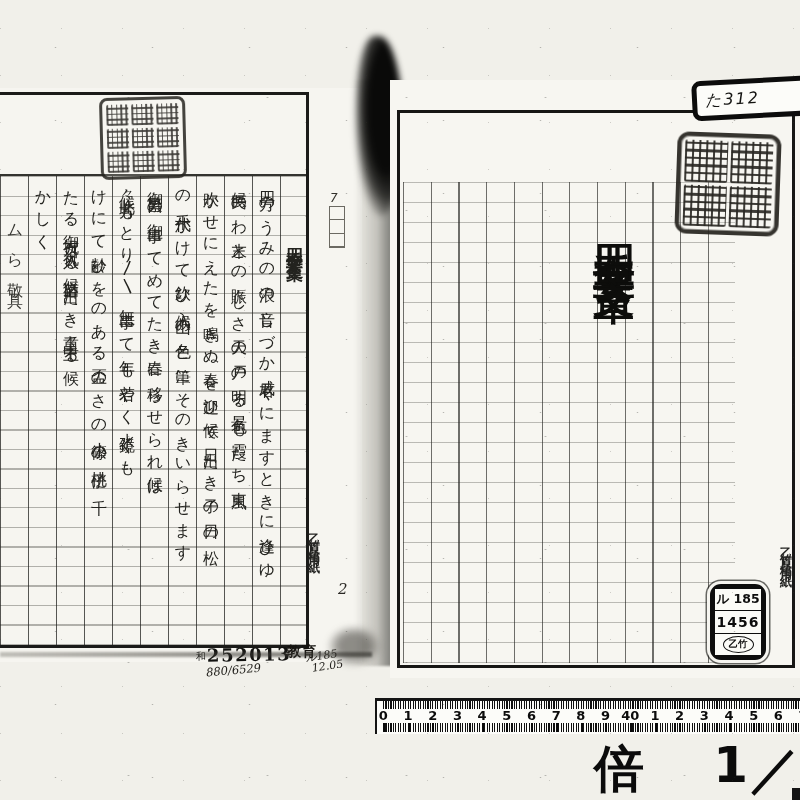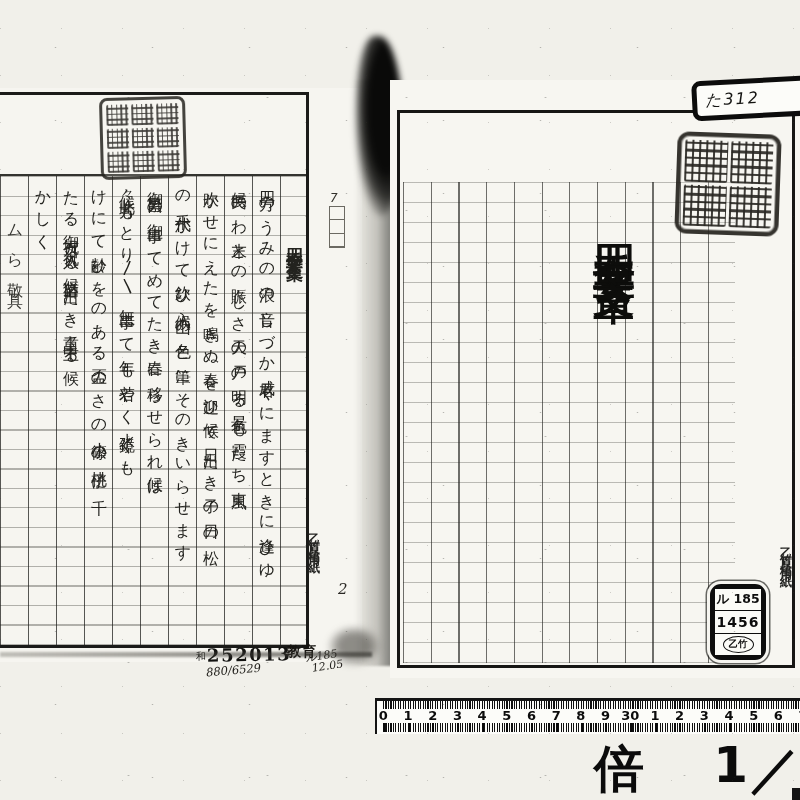--- a/index.html
+++ b/index.html
@@ -258,21 +258,21 @@
         <span>0</span>
         <span>1</span>
         <span>2</span>
         <span>3</span>
         <span>4</span>
         <span>5</span>
         <span>6</span>
         <span>7</span>
         <span>8</span>
         <span>9</span>
-        <span>30</span>
+        <span>40</span>
         <span>1</span>
         <span>2</span>
         <span>3</span>
         <span>4</span>
         <span>5</span>
         <span>6</span>
         <span>7</span>
       </div>
     <div id="ruler-ticks-bottom"></div>
   </div>

